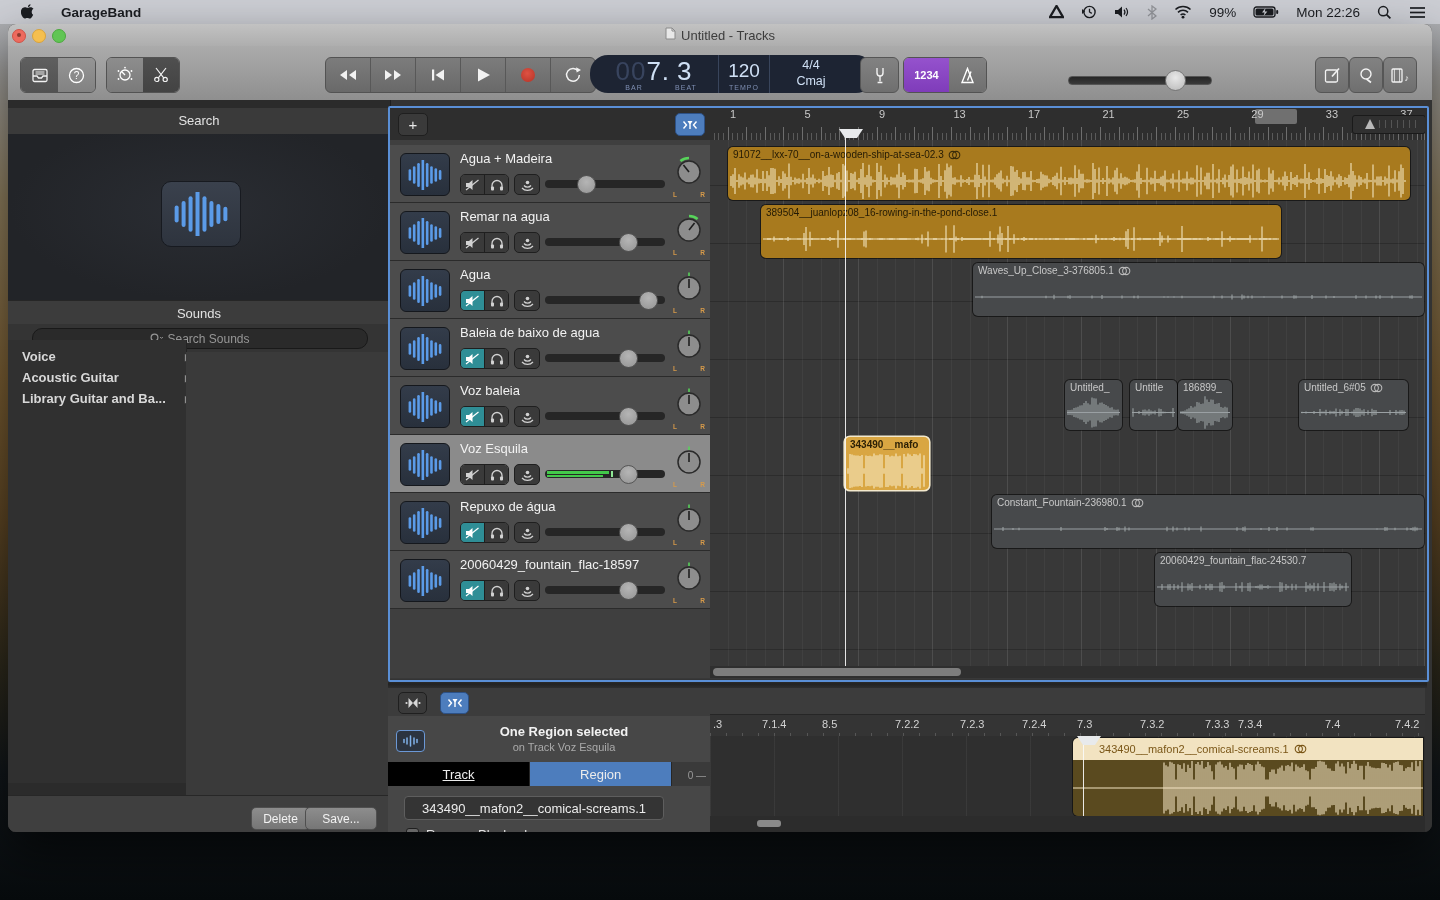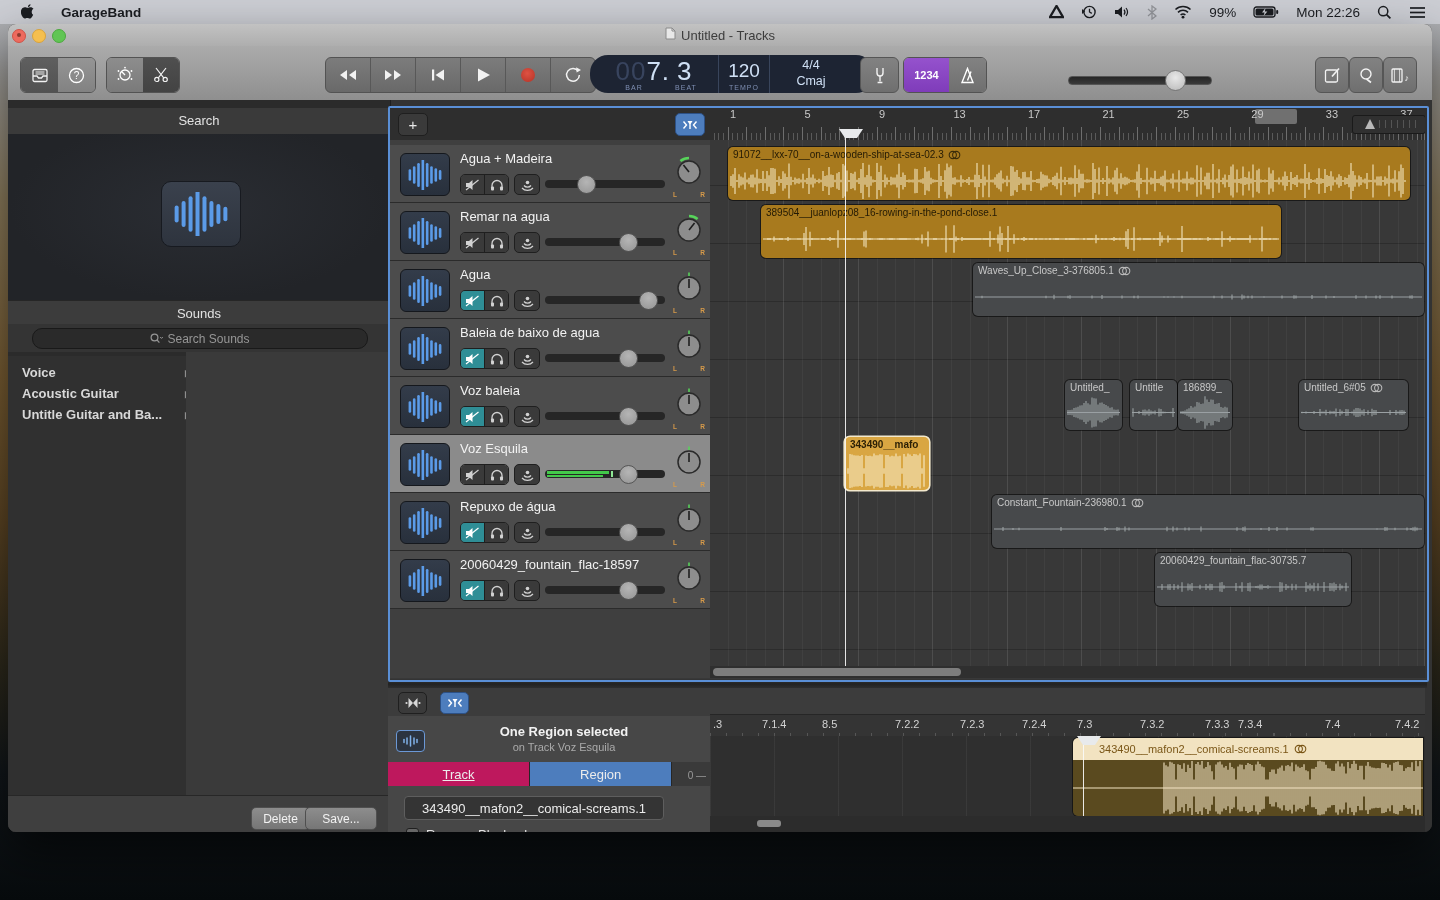--- a/index.html
+++ b/index.html
@@ -40,21 +40,21 @@
   .panelhdr{width:100%;text-align:center;color:#e2e2e2;font-size:13px;}
   #libimg{left:0;top:34px;width:382px;height:166px;background:radial-gradient(ellipse at 50% 45%,#2a2d33,#222428 70%);}
   #libtile{left:153px;top:47px;width:78px;height:64px;background:linear-gradient(#3a414d,#2e343e);
     border-radius:10px;border:1px solid #171a20;display:flex;align-items:center;justify-content:center;}
   #soundsbar{left:0;top:200px;width:382px;height:24px;background:#3c3c3c;border-top:1px solid #262626;
     border-bottom:1px solid #262626;display:flex;align-items:center;justify-content:center;}
   #searchrow{left:0;top:224px;width:382px;height:28px;background:#343434;}
   #searchfield{left:24px;top:4px;width:334px;height:19px;background:#2a2a2a;border:1px solid #191919;
     border-radius:10px;display:flex;align-items:center;justify-content:center;gap:4px;
     color:#969696;font-size:12px;}
-  #liblist{left:0;top:256px;width:178px;height:443px;background:#303030;border-right:1px solid #242424;}
+  #liblist{left:0;top:240px;width:178px;height:443px;background:#303030;border-right:1px solid #242424;}
   #liblist2{left:178px;top:252px;width:204px;height:443px;background:#3a3a3a;}
   .libitem{position:relative;height:21px;display:flex;align-items:center;padding-left:14px;
     color:#d8d8d8;font-size:13px;font-weight:bold;}
   .libitem .disc{position:absolute;right:8px;color:#8f8f8f;font-size:9px;}
   #sidefoot{left:0;top:695px;width:382px;height:37px;background:#3f3f3f;border-top:1px solid #272727;}
   .footbtn{position:absolute;top:11px;height:21px;background:linear-gradient(#8d8d8d,#767676);
     border:1px solid #4f4f4f;border-radius:5px;color:#f2f2f2;font-size:12px;
     display:flex;align-items:center;justify-content:center;}
   
   #tracktop{left:380px;top:6px;width:1039px;height:34px;background:#2e2e2e;}
@@ -374,21 +374,21 @@
         <div id="liblist" class="abs">
             <div class="libitem" style="top: 6px; left: 0px; width: 178px; position: absolute;">
               <span>Voice</span>
               <span class="disc">▶</span>
             </div>
             <div class="libitem" style="top: 27px; left: 0px; width: 178px; position: absolute;">
               <span>Acoustic Guitar</span>
               <span class="disc">▶</span>
             </div>
             <div class="libitem" style="top: 48px; left: 0px; width: 178px; position: absolute;">
-              <span>Untitle Guitar and Ba...</span>
+              <span>Library Guitar and Ba...</span>
               <span class="disc">▶</span>
             </div>
           </div>
         <div id="liblist2" class="abs"></div>
         <div id="sidefoot" class="abs">
           <div class="footbtn" style="left:227px;width:57px;margin-left:16px;">Delete</div>
           <div class="footbtn" style="left:297px;width:70px;">Save...</div>
         </div>
       </div>
 
@@ -880,21 +880,21 @@
               </svg>
             </div>
             <div class="rwave">
               <svg width="428" height="36" style="display:block">
                 <path d="M0 18.0H428M1 17.7V18.3M3 17.7V18.3M5 17.7V18.3M7 17.7V18.3M9 15.9V20.1M11 17.4V18.6M13 17.7V18.3M15 17.7V18.3M17 17.7V18.3M19 16.9V19.1M21 17.7V18.3M23 17.7V18.3M25 16.7V19.3M27 17.7V18.3M29 17.7V18.3M31 17.7V18.3M33 17.7V18.3M35 17.7V18.3M37 17.7V18.3M39 17.7V18.3M41 17.7V18.3M43 17.7V18.3M45 17.7V18.3M47 17.7V18.3M49 17.7V18.3M51 17.7V18.3M53 17.7V18.3M55 17.7V18.3M57 17.7V18.3M59 17.7V18.3M61 17.7V18.3M63 17.7V18.3M65 17.7V18.3M67 15.9V20.1M69 17.7V18.3M71 17.7V18.3M73 17.7V18.3M75 17.7V18.3M77 17.7V18.3M79 17.7V18.3M81 17.7V18.3M83 17.7V18.3M85 17.6V18.4M87 17.7V18.3M89 17.7V18.3M91 17.7V18.3M93 17.7V18.3M95 17.7V18.3M97 17.7V18.3M99 17.7V18.3M101 17.7V18.3M103 17.7V18.3M105 17.7V18.3M107 17.7V18.3M109 17.7V18.3M111 16.0V20.0M113 17.0V19.0M115 17.7V18.3M117 17.7V18.3M119 17.7V18.3M121 17.7V18.3M123 16.0V20.0M125 16.4V19.6M127 17.7V18.3M129 17.7V18.3M131 15.5V20.5M133 17.7V18.3M135 16.4V19.6M137 17.7V18.3M139 17.7V18.3M141 17.5V18.5M143 17.7V18.3M145 17.7V18.3M147 17.7V18.3M149 17.7V18.3M151 17.7V18.3M153 17.7V18.3M155 17.5V18.5M157 17.7V18.3M159 17.7V18.3M161 17.7V18.3M163 17.7V18.3M165 17.7V18.3M167 17.7V18.3M169 17.7V18.3M171 17.7V18.3M173 15.8V20.2M175 17.7V18.3M177 17.7V18.3M179 15.5V20.5M181 17.7V18.3M183 16.5V19.5M185 17.7V18.3M187 17.7V18.3M189 17.7V18.3M191 16.6V19.4M193 17.7V18.3M195 16.4V19.6M197 17.7V18.3M199 17.7V18.3M201 17.7V18.3M203 17.7V18.3M205 17.7V18.3M207 15.5V20.5M209 17.7V18.3M211 17.7V18.3M213 17.7V18.3M215 17.7V18.3M217 17.7V18.3M219 17.7V18.3M221 17.7V18.3M223 17.7V18.3M225 17.7V18.3M227 17.7V18.3M229 17.7V18.3M231 17.7V18.3M233 17.7V18.3M235 17.7V18.3M237 17.7V18.3M239 17.7V18.3M241 17.7V18.3M243 16.2V19.8M245 17.7V18.3M247 17.7V18.3M249 16.1V19.9M251 15.5V20.5M253 17.7V18.3M255 17.7V18.3M257 17.7V18.3M259 17.7V18.3M261 17.7V18.3M263 17.7V18.3M265 17.7V18.3M267 17.1V18.9M269 17.5V18.5M271 17.7V18.3M273 17.7V18.3M275 16.0V20.0M277 17.7V18.3M279 17.7V18.3M281 17.7V18.3M283 15.9V20.1M285 17.7V18.3M287 17.7V18.3M289 17.7V18.3M291 17.5V18.5M293 16.4V19.6M295 17.7V18.3M297 17.7V18.3M299 17.7V18.3M301 17.7V18.3M303 17.7V18.3M305 17.7V18.3M307 17.7V18.3M309 17.7V18.3M311 17.7V18.3M313 17.7V18.3M315 17.7V18.3M317 16.4V19.6M319 16.2V19.8M321 17.7V18.3M323 17.7V18.3M325 17.7V18.3M327 17.7V18.3M329 17.7V18.3M331 17.7V18.3M333 17.7V18.3M335 17.7V18.3M337 17.7V18.3M339 17.7V18.3M341 17.7V18.3M343 17.7V18.3M345 17.7V18.3M347 17.7V18.3M349 17.7V18.3M351 17.7V18.3M353 17.7V18.3M355 17.7V18.3M357 17.7V18.3M359 17.7V18.3M361 17.7V18.3M363 17.7V18.3M365 17.7V18.3M367 17.7V18.3M369 17.5V18.5M371 17.7V18.3M373 17.7V18.3M375 17.7V18.3M377 17.7V18.3M379 17.7V18.3M381 17.7V18.3M383 17.3V18.7M385 17.7V18.3M387 17.7V18.3M389 17.7V18.3M391 15.9V20.1M393 16.3V19.7M395 17.7V18.3M397 17.7V18.3M399 17.7V18.3M401 16.7V19.3M403 17.7V18.3M405 17.7V18.3M407 17.7V18.3M409 17.7V18.3M411 17.7V18.3M413 16.5V19.5M415 17.7V18.3M417 17.1V18.9M419 16.3V19.7M421 15.8V20.2M423 16.5V19.5M425 17.7V18.3" stroke="#9aa0a3" stroke-width="1.1" fill="none"></path>
               </svg>
             </div>
           </div>
           <div class="region gray" style="left: 445px; top: 413px; width: 196px; height: 53px;">
             <div class="rlabel">
-              <span>20060429_fountain_flac-30735.7</span>
+              <span>20060429_fountain_flac-24530.7</span>
             </div>
             <div class="rwave">
               <svg width="192" height="36" style="display:block">
                 <path d="M0 18.0H192M1 17.5V18.5M3 17.5V18.5M5 15.1V20.9M7 17.5V18.5M9 17.5V18.5M11 15.3V20.7M13 15.0V21.0M15 17.5V18.5M17 15.0V21.0M19 17.5V18.5M21 15.7V20.3M23 17.5V18.5M25 13.3V22.7M27 17.5V18.5M29 17.5V18.5M31 14.6V21.4M33 15.3V20.7M35 13.9V22.1M37 17.5V18.5M39 17.5V18.5M41 17.5V18.5M43 15.7V20.3M45 17.5V18.5M47 17.5V18.5M49 15.1V20.9M51 16.8V19.2M53 14.8V21.2M55 15.1V20.9M57 17.5V18.5M59 17.5V18.5M61 17.5V18.5M63 13.5V22.5M65 12.9V23.1M67 16.3V19.7M69 17.5V18.5M71 17.5V18.5M73 17.5V18.5M75 17.5V18.5M77 17.5V18.5M79 14.1V21.9M81 17.5V18.5M83 16.7V19.3M85 13.2V22.8M87 17.5V18.5M89 17.5V18.5M91 13.9V22.1M93 13.4V22.6M95 17.5V18.5M97 17.5V18.5M99 17.1V18.9M101 16.8V19.2M103 15.5V20.5M105 15.6V20.4M107 17.1V18.9M109 16.9V19.1M111 16.2V19.8M113 17.2V18.8M115 17.5V18.5M117 17.5V18.5M119 17.5V18.5M121 17.5V18.5M123 13.1V22.9M125 13.4V22.6M127 17.5V18.5M129 15.1V20.9M131 16.7V19.3M133 17.5V18.5M135 14.8V21.2M137 17.5V18.5M139 15.2V20.8M141 17.5V18.5M143 17.5V18.5M145 17.5V18.5M147 17.5V18.5M149 13.0V23.0M151 16.3V19.7M153 14.4V21.6M155 16.2V19.8M157 13.7V22.3M159 17.5V18.5M161 14.2V21.8M163 17.5V18.5M165 17.5V18.5M167 13.1V22.9M169 17.5V18.5M171 17.5V18.5M173 14.1V21.9M175 14.3V21.7M177 13.5V22.5M179 15.0V21.0M181 17.5V18.5M183 14.8V21.2M185 16.6V19.4M187 17.5V18.5M189 13.8V22.2" stroke="#9aa0a3" stroke-width="1.1" fill="none"></path>
               </svg>
             </div>
           </div>
         </div>
       <div id="hscroll" class="abs">
           <div id="hthumb" class="abs"></div>
@@ -929,21 +929,21 @@
                 <line x1="8.5" y1="1" x2="8.5" y2="11"></line>
                 <line x1="12" y1="3" x2="12" y2="9"></line>
                 <line x1="15" y1="4.5" x2="15" y2="7.5"></line>
               </g>
             </svg>
           </div>
         <div class="abs" style="left:40px;top:8px;width:272px;text-align:center;color:#f2f2f2;font-size:13px;font-weight:bold;">One Region selected</div>
         <div class="abs" style="left:40px;top:25px;width:272px;text-align:center;color:#aaa;font-size:11px;">on Track Voz Esquila</div>
       </div>
       <div id="etabs" class="abs">
-        <div class="etab" style="width:142px;background:#be185d;text-decoration:underline;">Track</div>
+        <div class="etab" style="width:142px;background:#000000;text-decoration:underline;">Track</div>
         <div class="etab" style="width:142px;background:#4d7dbd;">Region</div>
         <div class="etab" style="width:38px;background:#3a3a3a;border-right:none;"></div>
       </div>
       <div id="edb" class="abs">
         <div class="dblbl" style="top:8px;"><span>0</span> —</div>
         <div class="dblbl" style="top:36px;"><span>0</span> —</div>
       </div>
       <div id="enamerow" class="abs">
         <div id="efield" class="abs">343490__mafon2__comical-screams.1</div>
       </div>

